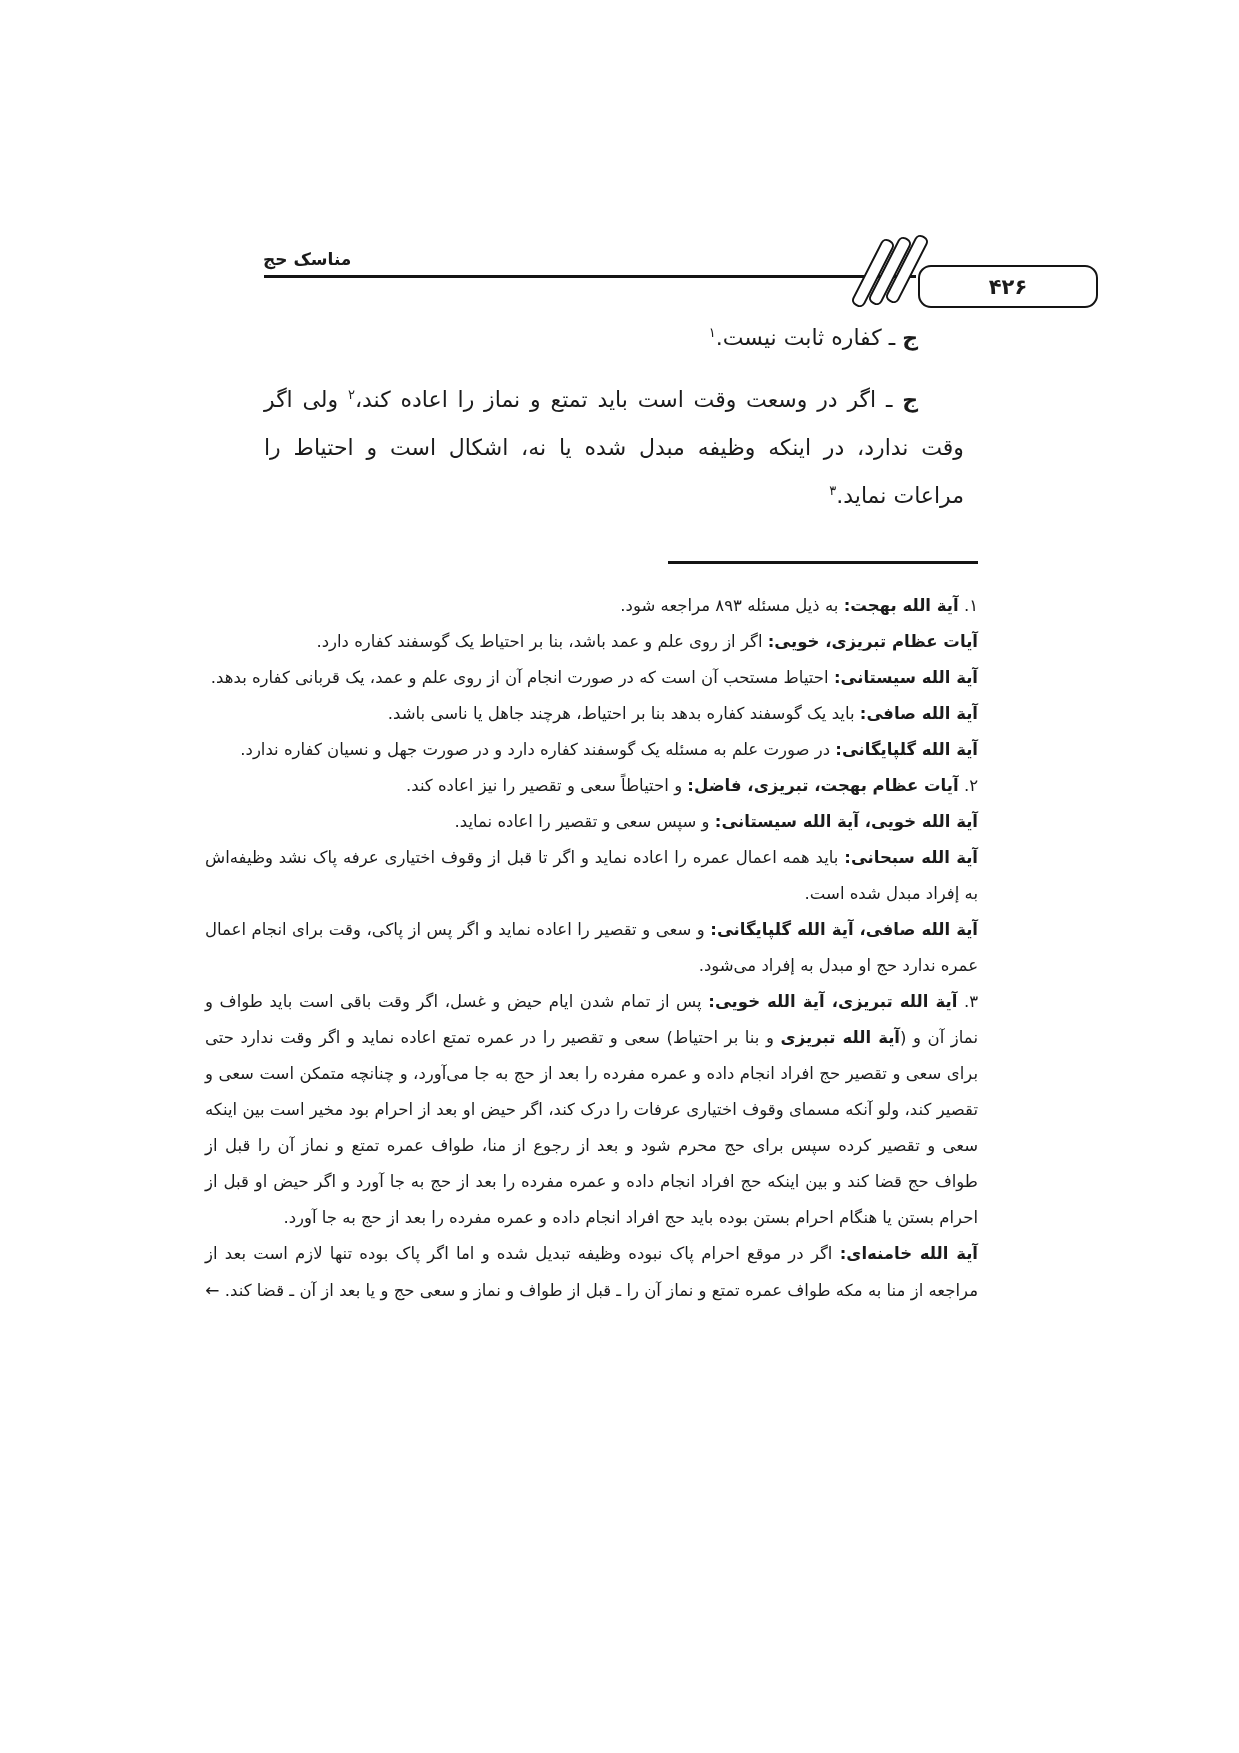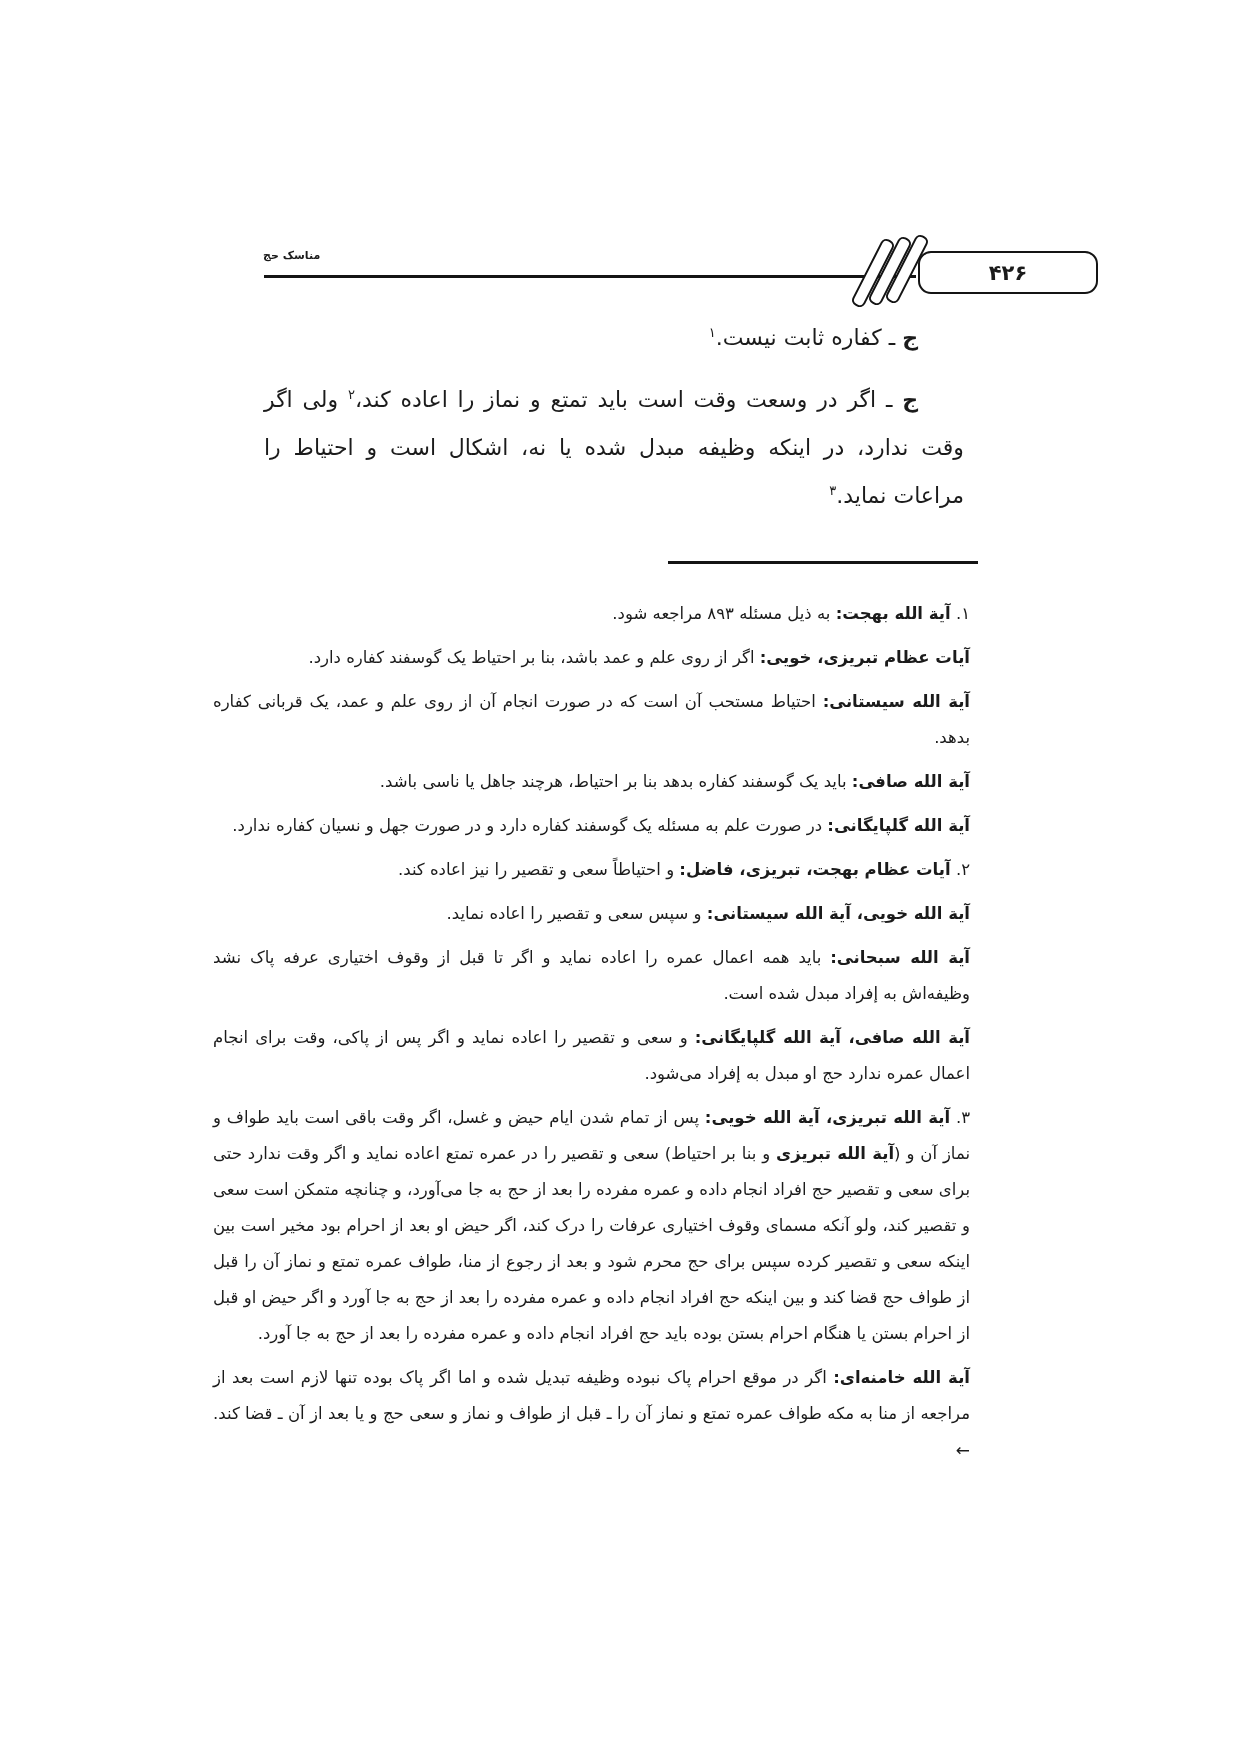--- a/index.html
+++ b/index.html
@@ -5,28 +5,28 @@
   html,body{margin:0;padding:0;}
   body{
     width:1239px;height:1753px;background:#ffffff;position:relative;
     font-family:"DejaVu Sans",sans-serif;color:#1b1b1b;
     -webkit-font-smoothing:antialiased;
   }
   .page{position:absolute;inset:0;background:#fff;overflow:hidden;}
 
   
   .header-title{
-    position:absolute;top:249px;left:263px;font-size:11px;font-weight:700;
+    position:absolute;top:249px;left:263px;font-size:17px;font-weight:700;
     direction:rtl;letter-spacing:0;
   }
   .header-rule{
     position:absolute;top:275px;left:264px;width:652px;height:2.5px;background:#141414;
   }
   .page-badge{
-    position:absolute;top:251px;left:918px;width:176px;height:39px;
+    position:absolute;top:265px;left:918px;width:176px;height:39px;
     border:2.6px solid #141414;border-radius:13px;background:#fff;
     display:flex;align-items:center;justify-content:center;
     font-size:21px;font-weight:700;z-index:1;
   }
   .ribbon{
     position:absolute;width:10px;height:70px;background:#fff;
     border:2.4px solid #141414;border-radius:6px;
     transform:rotate(27deg);z-index:2;
   }
   .ribbon.r1{top:236px;left:866px;}
@@ -46,21 +46,21 @@
   
   .fn-separator{
     position:absolute;top:561px;left:668px;width:310px;height:3.4px;background:#141414;
   }
 
   
   .footnotes{
     position:absolute;top:588px;right:261px;width:773px;
     direction:rtl;text-align:justify;font-size:16.5px;line-height:36px;
   }
-  .footnotes p{margin:8px;}
+  .footnotes p{margin:0;}
   .fn-num{font-weight:400;}
   .fn-name{font-weight:700;}
   .fn-arrow{font-size:17px;}
 </style>
 </head>
 <body>
 
 <div class="page">
 
   <div class="header-title">مناسک حج</div>

